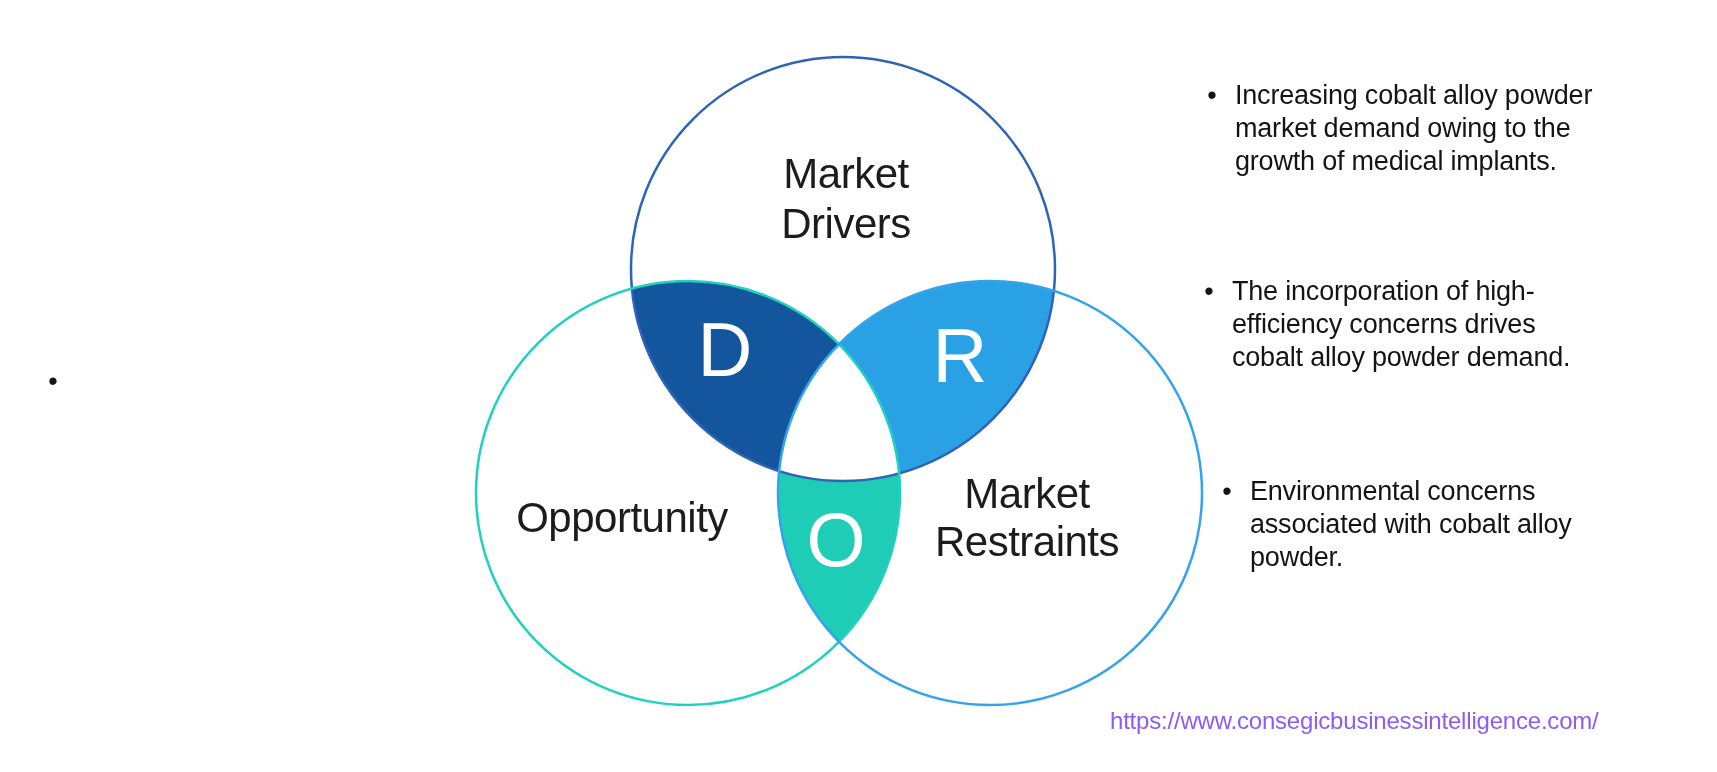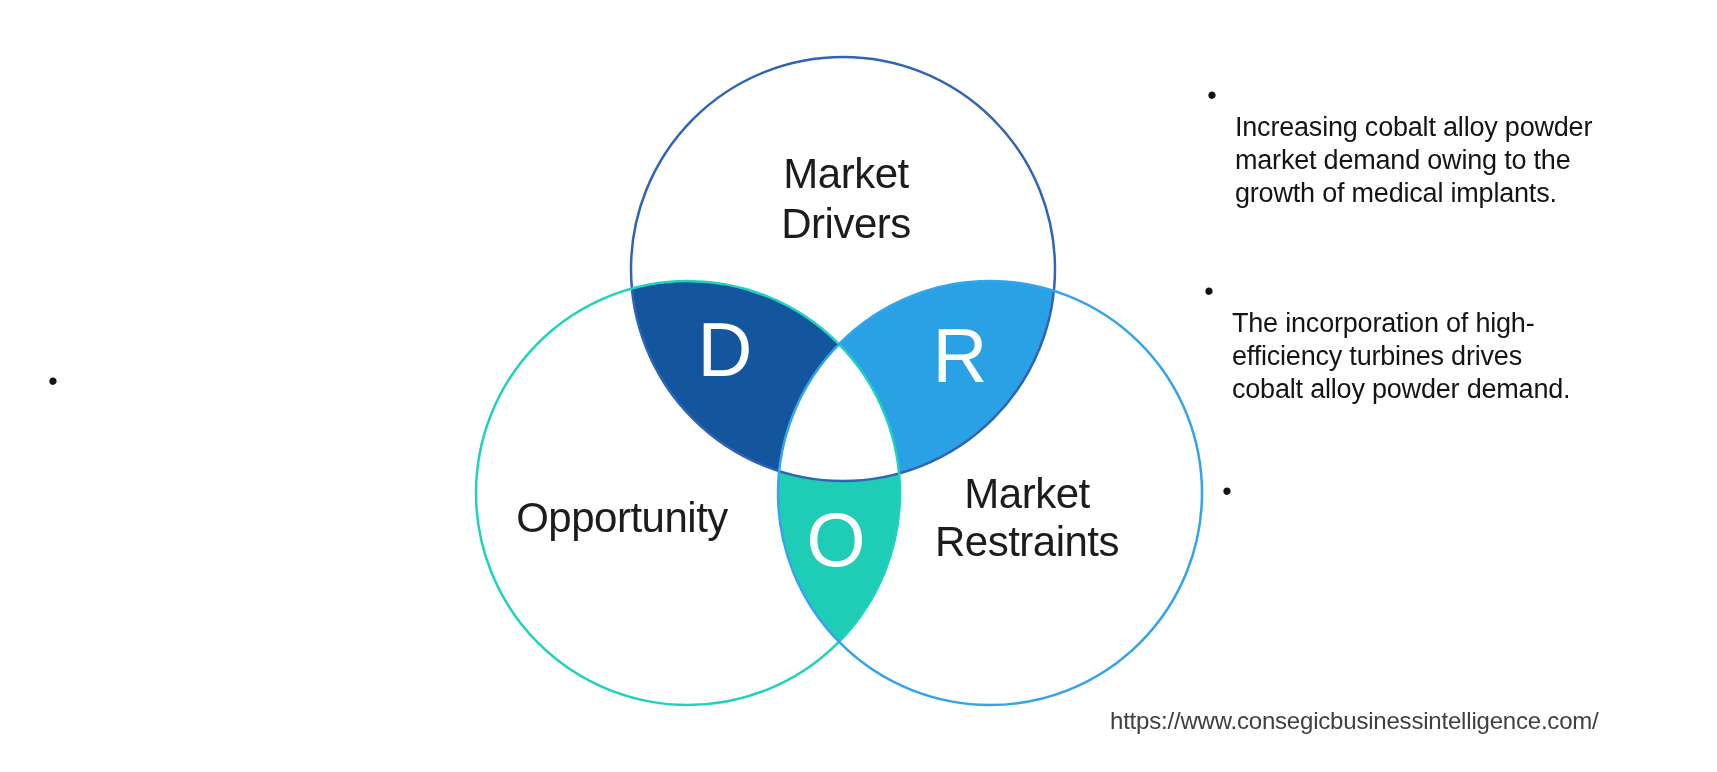--- a/index.html
+++ b/index.html
@@ -25,31 +25,31 @@
   .bullet {
     position: absolute;
     display: flex;
     align-items: flex-start;
     color: #141414;
     font-size: 27px;
     line-height: 33px;
     letter-spacing: -0.2px;
   }
   .bullet .marker { flex: none; width: 14px; text-align: center; }
-  .bullet .btext { white-space: pre-line; margin-top: 32px; }
+  .bullet .btext { white-space: pre-line; }
   .bullet-left  { gap: 13px; width: 390px; }
   .bullet-right { gap: 16px; width: 480px; }
 
   .footer-url {
     position: absolute;
     left: 1110px;
     top: 707px;
     font-size: 24px;
     letter-spacing: -0.2px;
-    color: #404040;
+    color: #8b5cf6;
   }
 </style>
 </head>
 <body>
 
 <div class="canvas">
 
   <svg class="venn" viewBox="0 0 1717 772">
     <defs>
       <clipPath id="clipTop">
@@ -95,23 +95,26 @@
   <div class="bullet bullet-right" style="left:1205px; top:79px;">
     <span class="marker">•</span>
     <span class="btext">Increasing cobalt alloy powder
 market demand owing to the
 growth of medical implants.</span>
   </div>
 
   <div class="bullet bullet-right" style="left:1202px; top:275px;">
     <span class="marker">•</span>
     <span class="btext">The incorporation of high-
-efficiency turbines drives
+efficiency concerns drives
 cobalt alloy powder demand.</span>
   </div>
 
   <div class="bullet bullet-right" style="left:1220px; top:475px;">
     <span class="marker">•</span>
+    <span class="btext">Environmental concerns
+associated with cobalt alloy
+powder.</span>
   </div>
 
   <span class="footer-url">https://www.consegicbusinessintelligence.com/</span>
 
 </div>
 
 </body></html>

